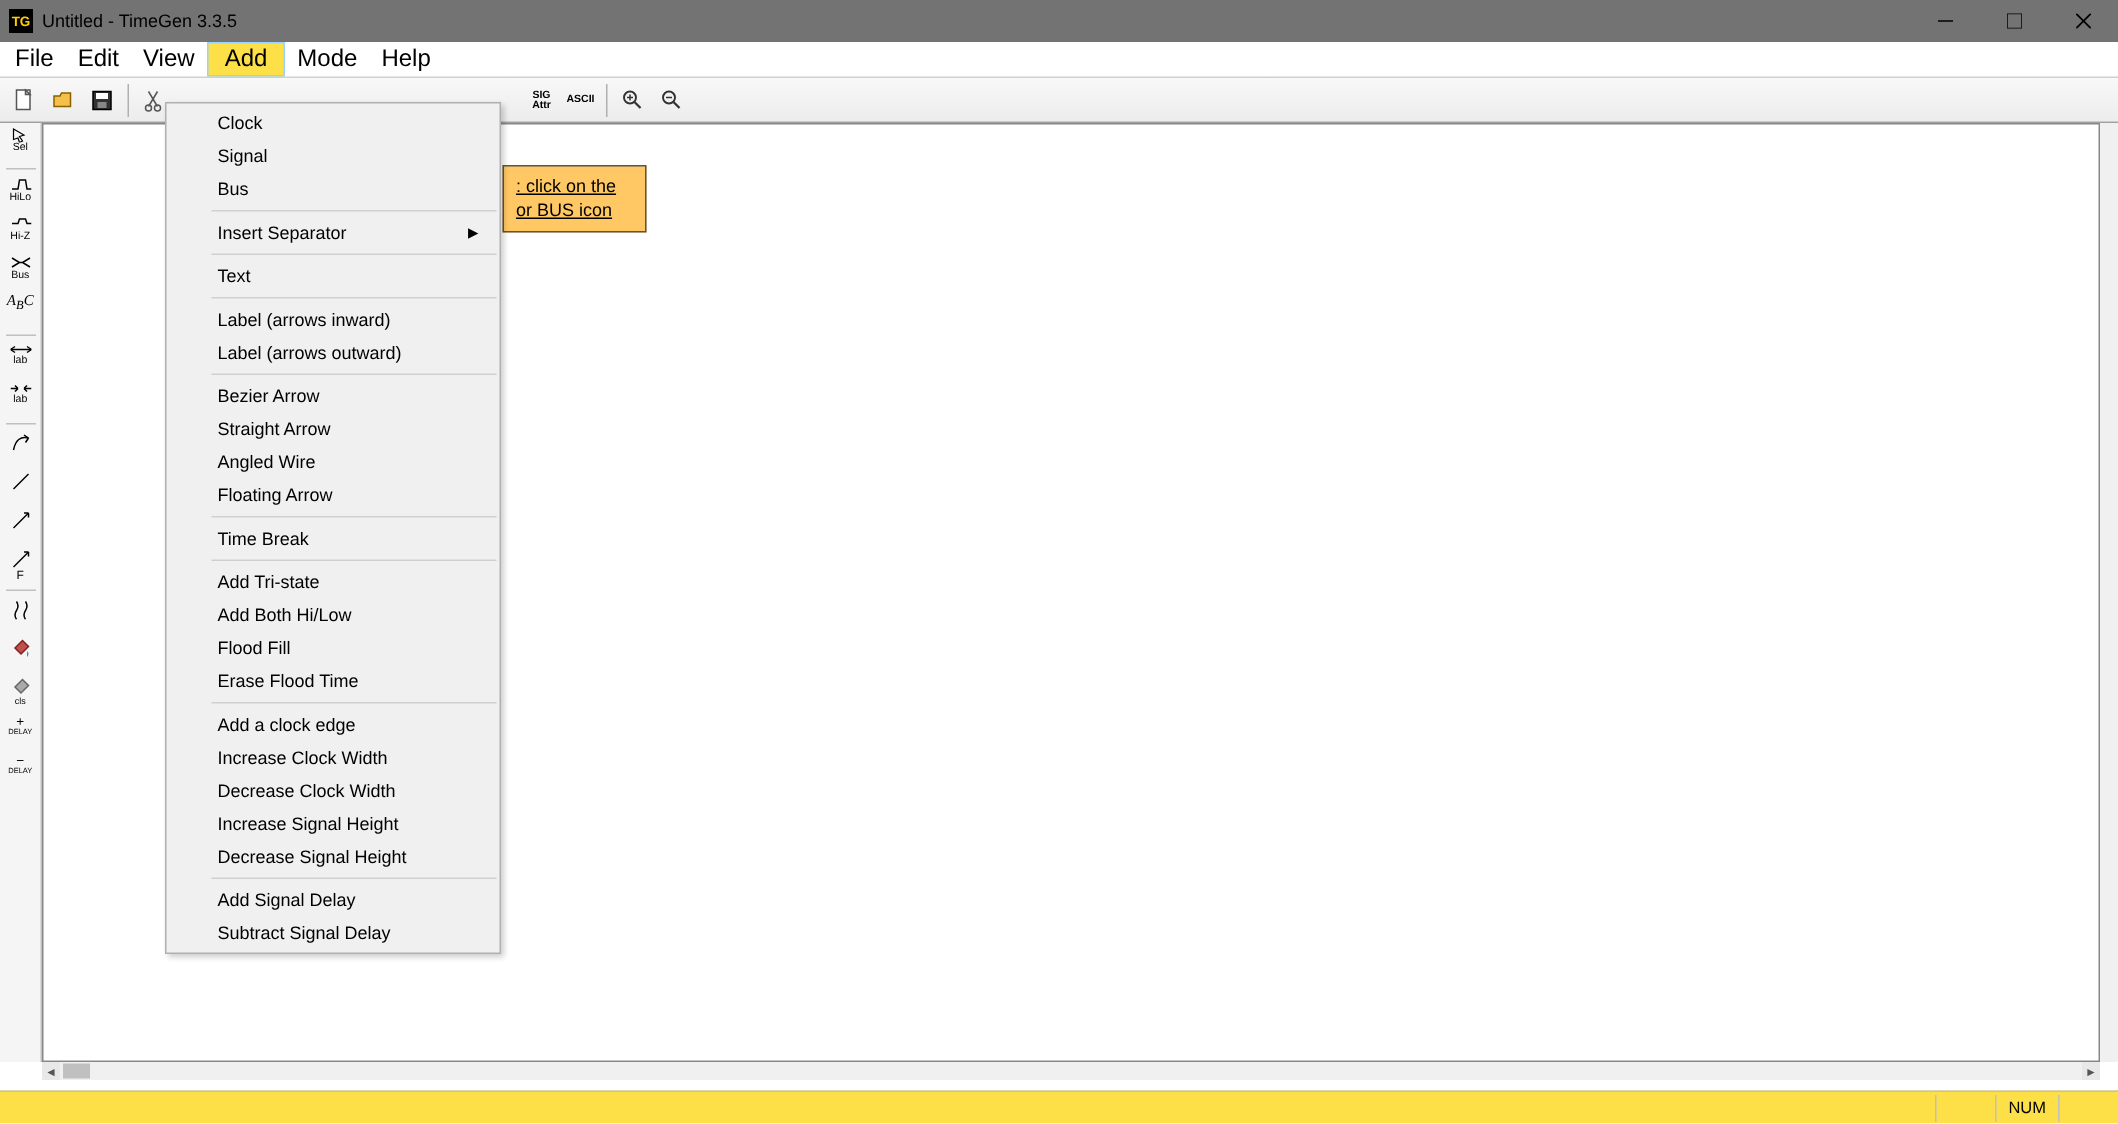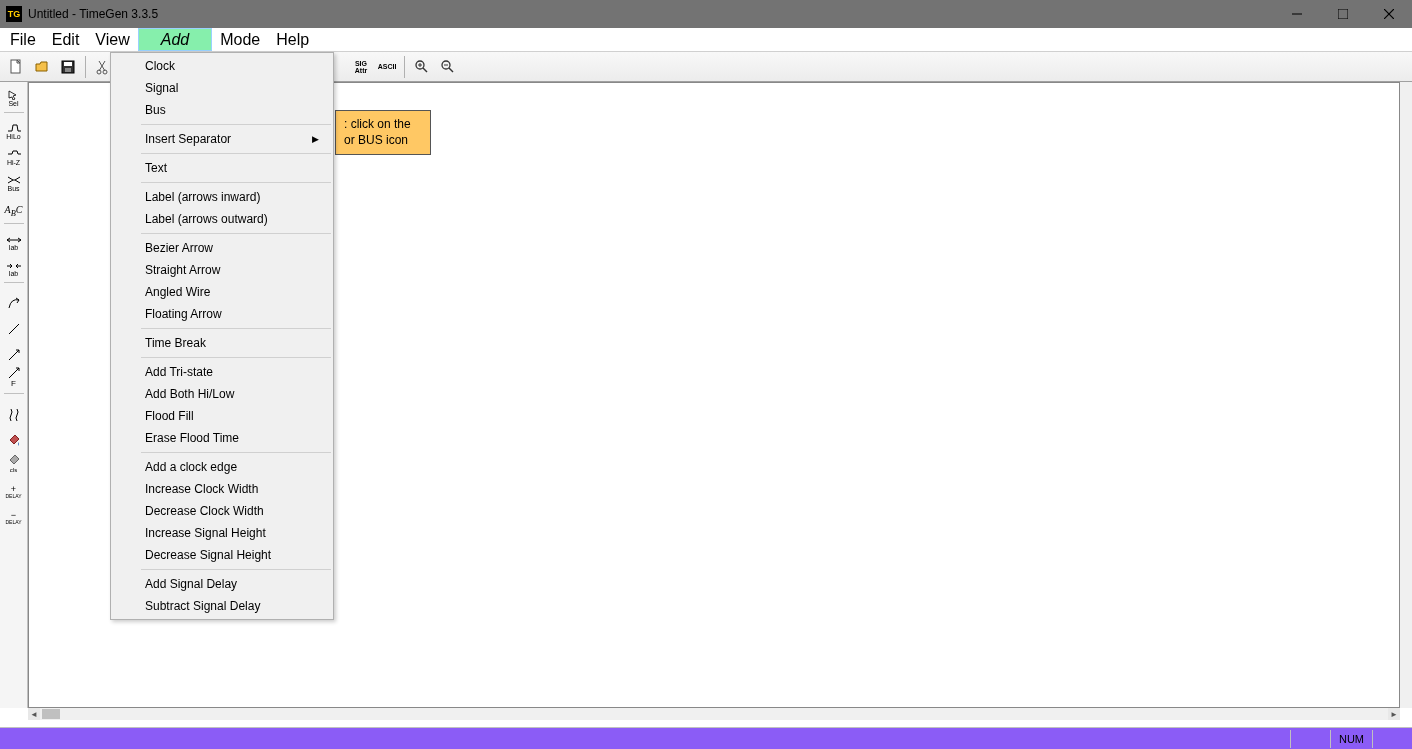--- a/index.html
+++ b/index.html
@@ -9,52 +9,52 @@
   .titlebar { height: 28px; display: flex; align-items: center; background: #737373; padding-left: 6px; }
   .titlebar .app-icon { width: 16px; height: 16px; background: #000; display: inline-flex; align-items: center; justify-content: center; margin-right: 6px; }
   .titlebar .app-icon span { color: #ffcc00; font-size: 9px; font-weight: bold; line-height: 1; }
   .titlebar .title-text { font-size: 12px; }
   .window-controls { margin-left: auto; display: flex; }
   .window-controls div { width: 46px; height: 28px; display: flex; align-items: center; justify-content: center; font-size: 13px; cursor: default; }
 
   
   .menubar { height: 24px; display: flex; align-items: stretch; background: #fff; padding-left: 2px; border-bottom: 1px solid #d0d0d0; }
   .menubar .menu-item { padding: 0 8px; display: flex; align-items: center; font-size: 16px; cursor: default; }
-  .menubar .menu-item.open { background: #86efac; border: 1px solid #99d1ff; padding: 0 22px; font-style: italic; }
+  .menubar .menu-item.open { background: #fde047; border: 1px solid #99d1ff; padding: 0 11px; }
 
   
   .toolbar { height: 30px; display: flex; align-items: center; background: linear-gradient(to bottom, #f8f8f8, #ececec); border-bottom: 1px solid #a0a0a0; padding-left: 4px; gap: 2px; }
   .tb-btn { width: 24px; height: 24px; display: flex; align-items: center; justify-content: center; border: 1px solid transparent; cursor: default; }
   .tb-sep { width: 1px; height: 22px; background: #b0b0b0; margin: 0 3px; }
   .tb-label { font-size: 7px; line-height: 1; text-align: center; font-weight: bold; }
 
   
   .left-palette { position: absolute; left: 0; top: 82px; width: 28px; background: #f5f5f5; border-right: 1px solid #c0c0c0; display: flex; flex-direction: column; align-items: center; padding-top: 2px; gap: 2px; height: 626px; }
-  .lp-btn { width: 24px; height: 24px; display: flex; flex-direction: column; align-items: center; justify-content: flex-end; border: 1px solid transparent; cursor: default; font-size: 7px; line-height: 1; }
+  .lp-btn { width: 24px; height: 24px; display: flex; flex-direction: column; align-items: center; justify-content: flex-start; border: 1px solid transparent; cursor: default; font-size: 7px; line-height: 1; }
   .lp-sep { width: 20px; height: 1px; background: #c0c0c0; margin: 2px 0; }
 
   
   .canvas-area { position: absolute; left: 28px; top: 82px; right: 12px; height: 626px; background: #fff; border: 1px solid #888; overflow: hidden; }
-  .hint-box { position: absolute; background: #ffc864; border: 1px solid #555; padding: 6px 8px; font-size: 12px; color: #000; line-height: 1.3; text-align: left; }
+  .hint-box { position: absolute; background: #ffc864; border: 1px solid #555; padding: 6px 8px; font-size: 12px; color: #000; line-height: 1.3; text-align: left; text-decoration: underline; }
 
   
   .right-scroll { position: absolute; right: 0; top: 82px; width: 12px; height: 626px; background: #f0f0f0; }
 
   
   .bottom-scroll { position: absolute; left: 28px; bottom: 29px; right: 12px; height: 12px; background: #f0f0f0; display: flex; align-items: center; }
   .bottom-scroll .arrow { width: 12px; height: 12px; background: #e8e8e8; display: flex; align-items: center; justify-content: center; font-size: 8px; color: #555; }
   .bottom-scroll .thumb { width: 18px; height: 10px; background: #c0c0c0; margin-left: 2px; }
   .bottom-scroll .track { flex: 1; }
 
   
-  .statusbar { position: absolute; bottom: 0; left: 0; right: 0; height: 22px; background: #8b5cf6; border-top: 1px solid #c0c0c0; display: flex; align-items: center; justify-content: flex-end; font-size: 11px; padding-left: 48px; }
+  .statusbar { position: absolute; bottom: 0; left: 0; right: 0; height: 22px; background: #fde047; border-top: 1px solid #c0c0c0; display: flex; align-items: center; justify-content: flex-end; font-size: 11px; padding-left: 48px; }
   .statusbar .panel { border-left: 1px solid #c0c0c0; padding: 0 8px; height: 18px; display: flex; align-items: center; min-width: 40px; }
 
   
-  .dropdown { position: absolute; left: 110px; top: 52px; width: 224px; background: #f0f0f0; border: 1px solid #b0b0b0; box-shadow: 2px 2px 4px rgba(0,0,0,0.2); padding: 2px 0; z-index: 100; }
+  .dropdown { position: absolute; left: 110px; top: 68px; width: 224px; background: #f0f0f0; border: 1px solid #b0b0b0; box-shadow: 2px 2px 4px rgba(0,0,0,0.2); padding: 2px 0; z-index: 100; }
   .dd-item { height: 22px; display: flex; align-items: center; padding-left: 34px; padding-right: 14px; font-size: 12px; cursor: default; position: relative; }
   .dd-sep { height: 1px; background: #d0d0d0; margin: 3px 2px 3px 30px; }
   .dd-item .arrow { margin-left: auto; font-size: 9px; }
 
   svg { display: block; }
 </style>
 </head>
 <body>
 
 <div class="titlebar">

